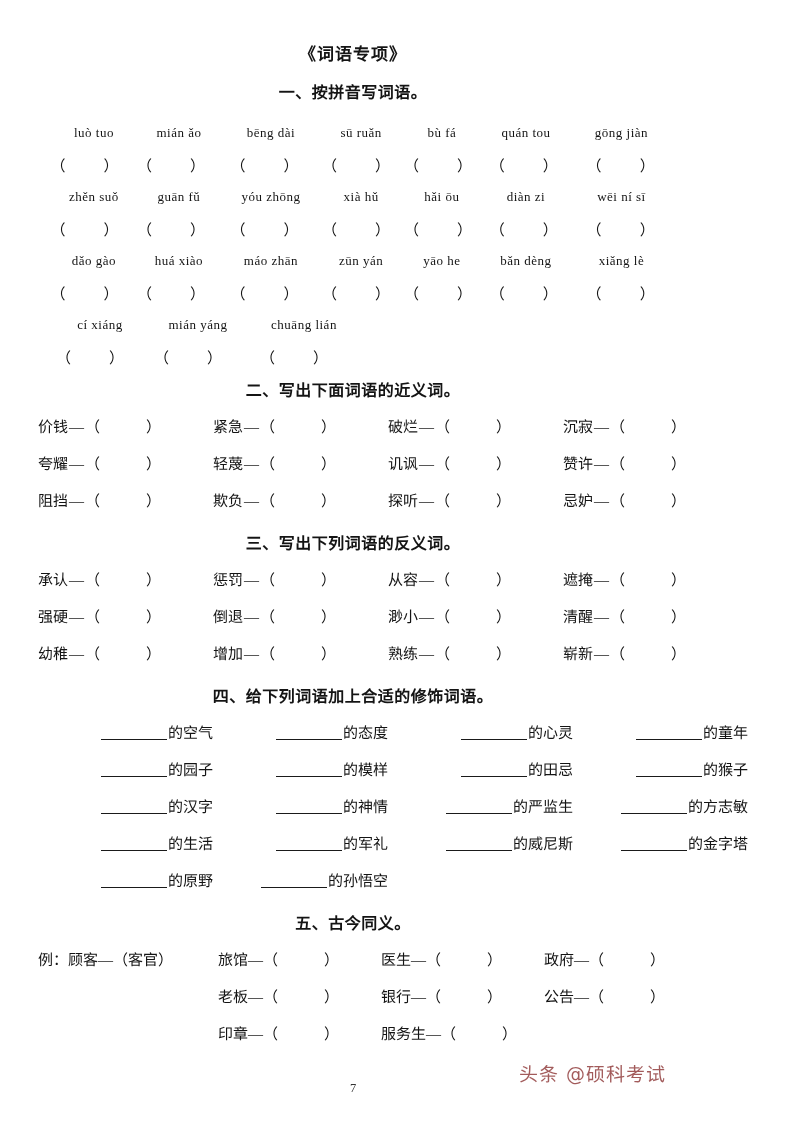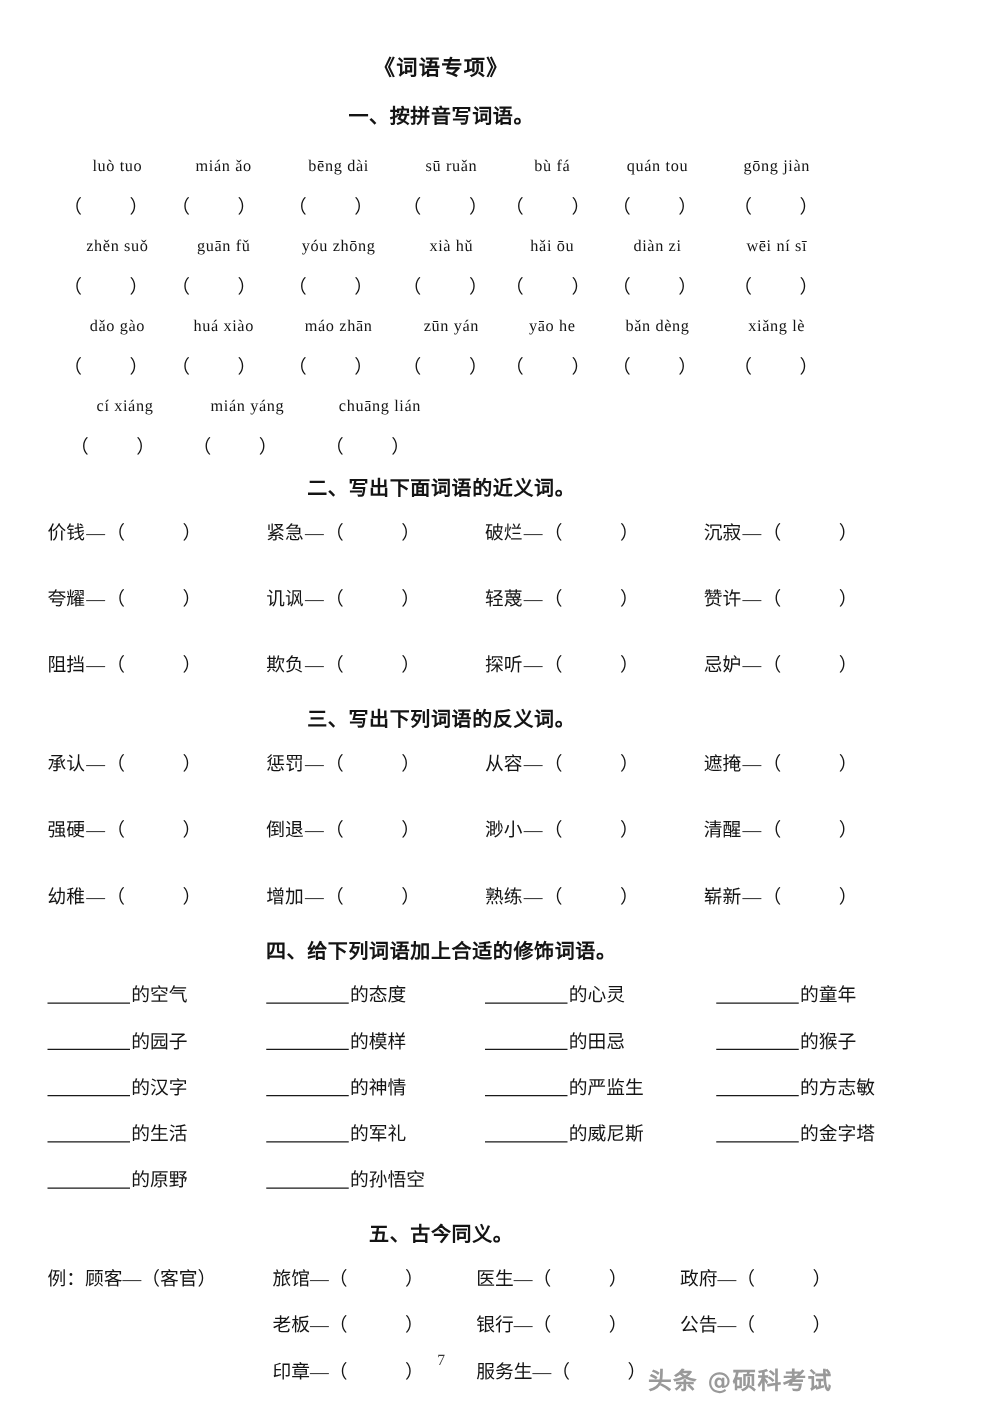--- a/index.html
+++ b/index.html
@@ -75,38 +75,39 @@
   .w3 { width: 108px; }
   .w4 { width: 100px; }
   .w5 { width: 86px; }
   .w6 { width: 108px; }
   .w7 { width: 112px; }
 
   
   .word-grid {
     display: grid;
     grid-template-columns: 175px 175px 175px 175px;
-    row-gap: 16px;
+    row-gap: 0px;
     padding-left: 2px;
   }
   .word-cell {
     font-size: 15px;
     height: 37px;
     line-height: 37px;
     white-space: nowrap;
     font-family: "Liberation Serif", "DejaVu Serif", serif;
   }
   .word-cell .dash { margin: 0 1px; }
   .word-cell .blank { display: inline-block; width: 46px; }
 
   
   .mod-grid {
     display: grid;
     grid-template-columns: 175px 175px 185px 175px;
     padding-left: 2px;
+    text-align: right;
   }
   .mod-cell {
     font-size: 15px;
     height: 37px;
     line-height: 37px;
     white-space: nowrap;
     font-family: "Liberation Serif", "DejaVu Serif", serif;
   }
   .mod-cell .ul {
     display: inline-block;
@@ -140,24 +141,24 @@
     right: 0;
     bottom: 26px;
     text-align: center;
     font-size: 12.5px;
     color: #333;
     font-family: "Liberation Serif", "DejaVu Serif", serif;
   }
   .watermark {
     position: absolute;
     right: 40px;
-    bottom: 6px;
+    bottom: 36px;
     font-size: 19px;
-    font-weight: bold;
-    color: #737373;
+    font-weight: normal;
+    color: #7f1d1d;
     letter-spacing: 1px;
     font-family: "DejaVu Sans", "Liberation Sans", sans-serif;
     opacity: 0.72;
   }
 </style>
 </head>
 <body>
 
 <div class="page">
 
@@ -235,22 +236,22 @@
     </div>
   </div>
 
   <div class="sec-head">二、写出下面词语的近义词。</div>
   <div class="word-grid">
     <div class="word-cell"><span>价钱</span><span class="dash">—</span><span>（</span><span class="blank"></span><span>）</span></div>
     <div class="word-cell"><span>紧急</span><span class="dash">—</span><span>（</span><span class="blank"></span><span>）</span></div>
     <div class="word-cell"><span>破烂</span><span class="dash">—</span><span>（</span><span class="blank"></span><span>）</span></div>
     <div class="word-cell"><span>沉寂</span><span class="dash">—</span><span>（</span><span class="blank"></span><span>）</span></div>
     <div class="word-cell"><span>夸耀</span><span class="dash">—</span><span>（</span><span class="blank"></span><span>）</span></div>
+    <div class="word-cell"><span>轻蔑</span><span class="dash">—</span><span>（</span><span class="blank"></span><span>）</span></div>
     <div class="word-cell"><span>讥讽</span><span class="dash">—</span><span>（</span><span class="blank"></span><span>）</span></div>
-    <div class="word-cell"><span>轻蔑</span><span class="dash">—</span><span>（</span><span class="blank"></span><span>）</span></div>
     <div class="word-cell"><span>赞许</span><span class="dash">—</span><span>（</span><span class="blank"></span><span>）</span></div>
     <div class="word-cell"><span>阻挡</span><span class="dash">—</span><span>（</span><span class="blank"></span><span>）</span></div>
     <div class="word-cell"><span>欺负</span><span class="dash">—</span><span>（</span><span class="blank"></span><span>）</span></div>
     <div class="word-cell"><span>探听</span><span class="dash">—</span><span>（</span><span class="blank"></span><span>）</span></div>
     <div class="word-cell"><span>忌妒</span><span class="dash">—</span><span>（</span><span class="blank"></span><span>）</span></div>
   </div>
 
   <div class="sec-head">三、写出下列词语的反义词。</div>
   <div class="word-grid">
     <div class="word-cell"><span>承认</span><span class="dash">—</span><span>（</span><span class="blank"></span><span>）</span></div>

